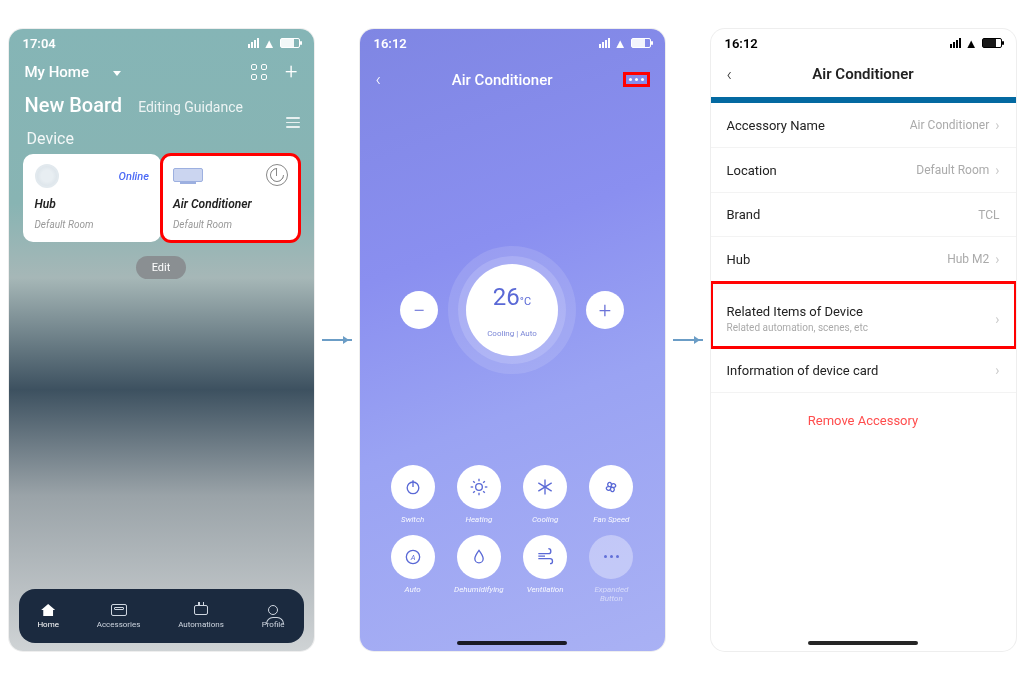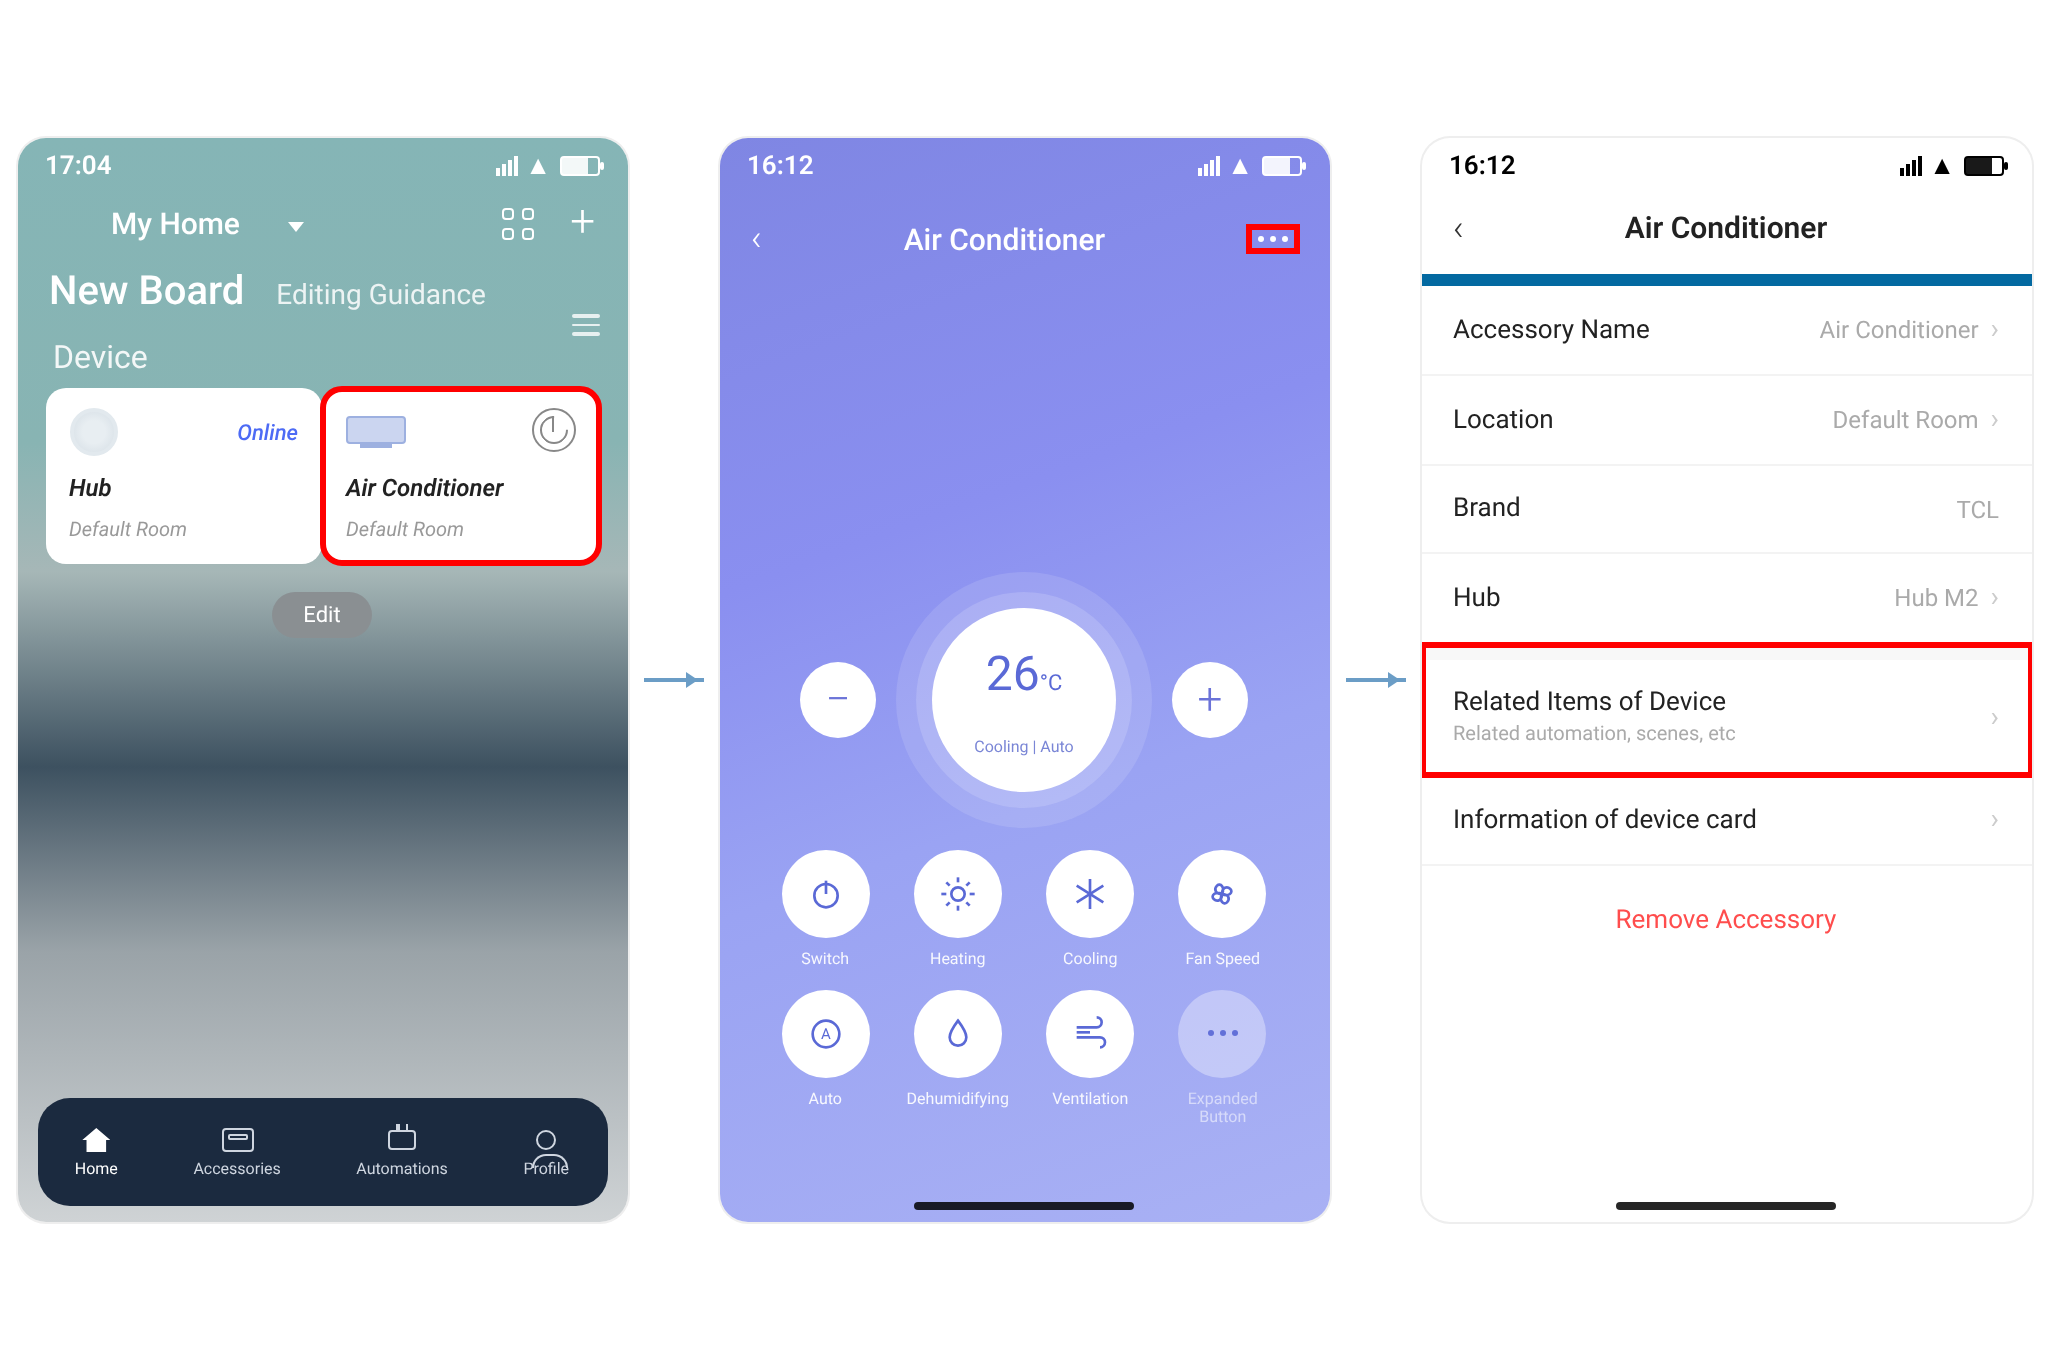--- a/index.html
+++ b/index.html
@@ -1,33 +1,33 @@
 <!DOCTYPE html>
 <html><head>
 <meta charset="utf-8">
 <style>
   *{box-sizing:border-box;margin:0;padding:0;font-family:-apple-system,BlinkMacSystemFont,"Segoe UI",Roboto,sans-serif;}
   body{background:#fff;display:flex;justify-content:center;align-items:center;min-height:680px;}
   .wrap{display:flex;align-items:center;gap:8px;padding:10px;}
-  .phone{width:305px;height:542px;border-radius:14px;overflow:hidden;position:relative;box-shadow:0 0 0 1px #eee;}
+  .phone{width:305px;height:622px;border-radius:14px;overflow:hidden;position:relative;box-shadow:0 0 0 1px #eee;}
   .arrow{width:30px;height:2px;background:#6b9dc6;position:relative;}
   .arrow::after{content:"";position:absolute;right:-1px;top:-3px;border:4px solid transparent;border-left:6px solid #6b9dc6;}
 
   
   .p1{background:linear-gradient(180deg,#85b5b6 0%,#88b4b3 28%,#a6b7b7 40%,#3d5160 58%,#9aa3a8 75%,#cfd3d5 100%);color:#fff;}
   .statusbar{display:flex;justify-content:space-between;align-items:center;padding:8px 14px;font-size:13px;font-weight:600;height:28px;}
   .sb-right{display:flex;align-items:center;gap:4px;}
   .sig{display:inline-flex;align-items:flex-end;gap:1px;}
   .sig i{width:2px;background:currentColor;display:inline-block;}
   .sig i:nth-child(1){height:4px}.sig i:nth-child(2){height:6px}.sig i:nth-child(3){height:8px}.sig i:nth-child(4){height:10px}
   .batt{width:20px;height:10px;border:1px solid currentColor;border-radius:2px;position:relative;}
   .batt::after{content:"";position:absolute;right:-3px;top:2px;width:2px;height:4px;background:currentColor;border-radius:1px;}
   .batt i{display:block;height:100%;width:75%;background:currentColor;opacity:.9;}
   .p1 .row1{display:flex;justify-content:space-between;align-items:center;padding:6px 16px;}
-  .p1 .home{font-size:15px;font-weight:500;display:flex;align-items:center;gap:24px;margin-left:31px;}
+  .p1 .home{font-size:15px;font-weight:500;display:flex;align-items:center;gap:24px;}
   .p1 .home .caret{width:0;height:0;border:4px solid transparent;border-top:5px solid #fff;position:relative;top:3px;}
   .p1 .r1icons{display:flex;gap:18px;align-items:center;}
   .grid4{width:16px;height:16px;position:relative;}
   .grid4 i{position:absolute;width:6px;height:6px;border:1.5px solid #fff;border-radius:2px;}
   .grid4 i:nth-child(1){top:0;left:0}.grid4 i:nth-child(2){top:0;right:0}.grid4 i:nth-child(3){bottom:0;left:0}.grid4 i:nth-child(4){bottom:0;right:0}
   .plus{font-size:22px;line-height:14px;font-weight:300;}
   .p1 .row2{display:flex;align-items:baseline;gap:16px;padding:6px 16px 2px;}
   .p1 .nb{font-size:20px;font-weight:500;}
   .p1 .eg{font-size:14px;opacity:.85;}
   .p1 .menu3{position:absolute;right:14px;top:88px;display:flex;flex-direction:column;gap:3px;}
@@ -67,21 +67,21 @@
   .p2 .ttl{font-size:15px;font-weight:500;}
   .dots3{display:flex;gap:3px;padding:5px;}
   .dots3 i{width:3px;height:3px;background:#fff;border-radius:50%;}
   .p2 .dial-row{display:flex;align-items:center;justify-content:center;gap:20px;margin-top:160px;}
   .rbtn{width:38px;height:38px;background:#fff;border-radius:50%;display:flex;align-items:center;justify-content:center;color:#6b73d8;font-size:22px;font-weight:300;}
   .dial{width:108px;height:108px;border-radius:50%;background:rgba(255,255,255,.25);display:flex;align-items:center;justify-content:center;box-shadow:0 0 0 10px rgba(255,255,255,.12);}
   .dial-in{width:92px;height:92px;border-radius:50%;background:#fff;display:flex;flex-direction:column;align-items:center;justify-content:center;color:#5a69d6;}
   .temp{font-size:24px;font-weight:400;}
   .temp small{font-size:11px;}
   .mode{font-size:8px;color:#7a86d6;margin-top:18px;}
-  .ctrl-grid{display:grid;grid-template-columns:repeat(4,1fr);gap:10px 8px;padding:0 24px;position:absolute;bottom:48px;left:0;right:0;}
+  .ctrl-grid{display:grid;grid-template-columns:repeat(4,1fr);gap:10px 8px;padding:0 24px;position:absolute;bottom:48px;left:0;right:0;font-style:italic;}
   .ctrl{display:flex;flex-direction:column;align-items:center;gap:6px;}
   .ctrl .cbtn{width:44px;height:44px;background:#fff;border-radius:50%;display:flex;align-items:center;justify-content:center;color:#5a69d6;}
   .ctrl .cbtn.dim{background:rgba(255,255,255,.35);}
   .ctrl span{font-size:8px;text-align:center;line-height:1.15;opacity:.92;}
   .homebar{position:absolute;bottom:6px;left:50%;transform:translateX(-50%);width:110px;height:4px;background:#000;border-radius:3px;opacity:.85;}
   .p2 .homebar{background:#000;}
 
   
   .p3{background:#fff;color:#222;}
   .p3 .statusbar{color:#000;}

